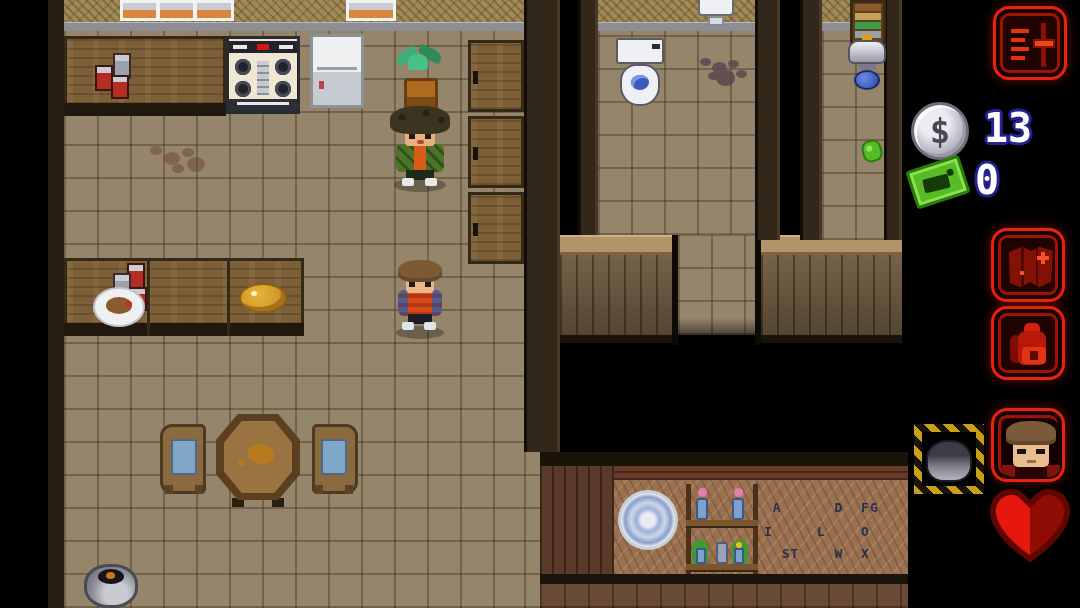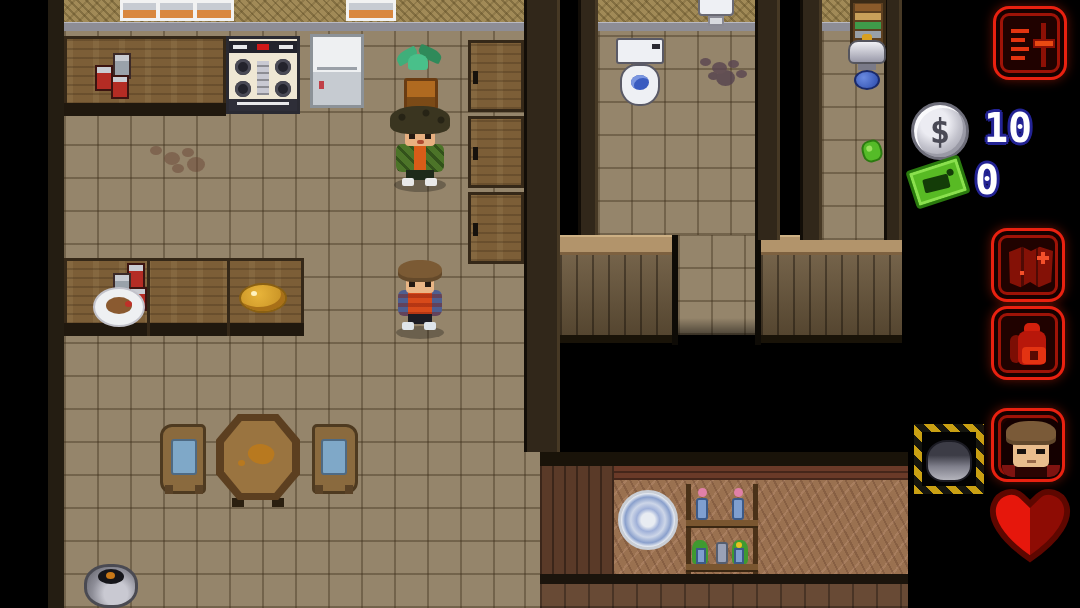--- a/index.html
+++ b/index.html
@@ -277,20 +277,25 @@
     <div class="a" style="left:46px;top:14px;width:12px;height:22px;background:#7f9fd0;border:2px solid #3c5a88;border-radius:3px;box-sizing:border-box;"></div>
     <div class="a" style="left:48px;top:4px;width:9px;height:9px;background:#e080a8;border-radius:50%;"></div>
     <div class="a" style="left:6px;top:56px;width:16px;height:24px;background:#3f9a30;border-radius:40% 40% 20% 20%;"></div>
     <div class="a" style="left:10px;top:64px;width:10px;height:16px;background:#7f9fd0;border:2px solid #3c5a88;box-sizing:border-box;"></div>
     <div class="a" style="left:30px;top:58px;width:12px;height:22px;background:#9aa2b8;border:2px solid #555e70;border-radius:3px;box-sizing:border-box;"></div>
     <div class="a" style="left:46px;top:56px;width:16px;height:24px;background:#3f9a30;border-radius:40% 40% 20% 20%;"></div>
     <div class="a" style="left:50px;top:58px;width:6px;height:6px;background:#e8c020;border-radius:50%;"></div>
     <div class="a" style="left:48px;top:64px;width:10px;height:16px;background:#7f9fd0;border:2px solid #3c5a88;box-sizing:border-box;"></div>
   </div>
 
+  <div class="a" style="left:764px;top:498px;width:122px;height:72px;">
+    <div class="a abc" style="left:0;top:2px;"> A      D  FG</div>
+    <div class="a abc" style="left:0;top:26px;">I     L    O</div>
+    <div class="a abc" style="left:0;top:48px;">  ST    W  X</div>
+  </div>
 
   <div class="a" style="left:914px;top:424px;width:70px;height:70px;
        background:repeating-linear-gradient(45deg,#c9a013 0 7px,#15150e 7px 14px);">
     <div class="a" style="left:8px;top:8px;width:54px;height:54px;background:#020202;"></div>
     <div class="a" style="left:12px;top:16px;width:46px;height:42px;border:2px solid #1c1c24;border-radius:45% 45% 38% 38%;box-sizing:border-box;
          background:linear-gradient(180deg,#3c3c46 0 35%,#80808c 65%,#b4b4bc);"></div>
   </div>
 
   <div class="hudbtn" style="left:993px;top:6px;">
     <div class="a" style="left:15px;top:14px;width:44px;height:46px;">
@@ -301,21 +306,21 @@
       <div class="a" style="left:30px;top:0;width:5px;height:44px;background:#8c1005;"></div>
       <div class="a" style="left:22px;top:16px;width:22px;height:9px;background:#e84a12;border:2px solid #8c1005;box-sizing:border-box;"></div>
     </div>
   </div>
 
   <div class="a" style="left:908px;top:98px;width:160px;height:66px;">
     <div class="a" style="left:3px;top:4px;width:58px;height:58px;border-radius:50%;border:3px solid #6e6e7a;box-sizing:border-box;
          background:radial-gradient(circle at 40% 35%,#ececf2 0 30%,#c2c2cc 55%,#8e8e9a);
          box-shadow:inset -3px -3px 0 #9a9aa6,inset 3px 3px 0 #fafafc;
          display:flex;align-items:center;justify-content:center;font:bold 34px 'DejaVu Sans Mono',monospace;color:#4a4a56;">$</div>
-    <div class="a hudval" style="left:76px;top:10px;">10</div>
+    <div class="a hudval" style="left:76px;top:10px;">13</div>
   </div>
 
   <div class="a" style="left:905px;top:154px;width:160px;height:60px;">
     <div class="a" style="left:5px;top:8px;width:56px;height:40px;background:#58ba24;border:3px solid #2a7a0e;border-radius:4px;
          transform:rotate(-18deg);box-sizing:border-box;box-shadow:inset 0 0 0 3px #8ae04e;">
       <div class="a" style="left:10px;top:11px;width:26px;height:14px;background:#143c08;border-radius:2px;transform:rotate(4deg);"></div>
       <div class="a" style="left:36px;top:8px;width:7px;height:7px;background:#143c08;border-radius:50%;"></div>
     </div>
     <div class="a hudval" style="left:70px;top:6px;">0</div>
   </div>

